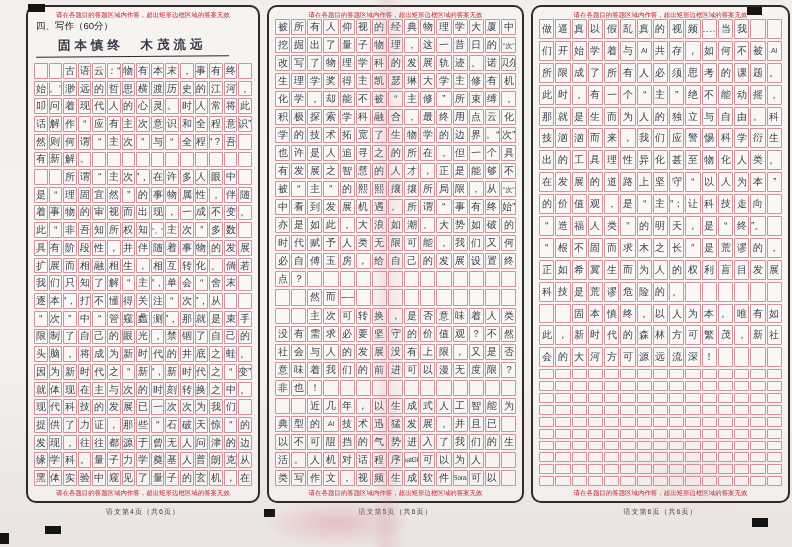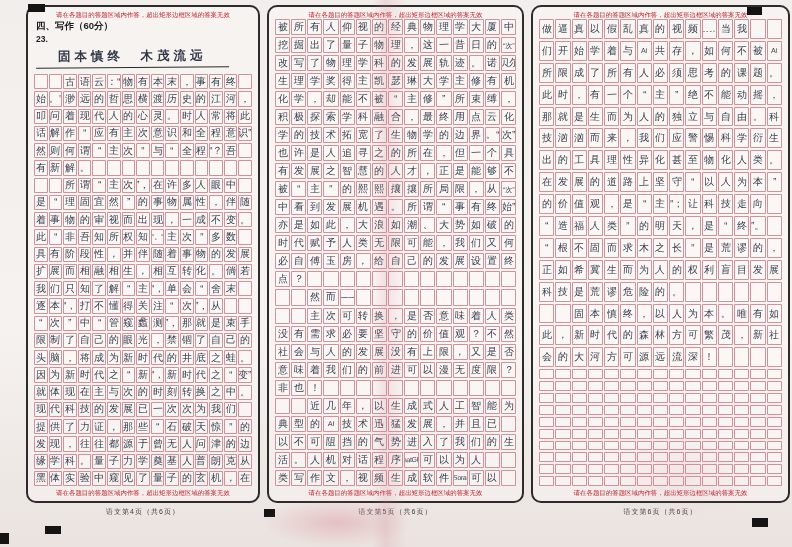--- a/index.html
+++ b/index.html
@@ -18,21 +18,21 @@
     padding:3px 6px 4px 6px;display:flex;flex-direction:column;
     background:rgba(255,253,251,0.35);
     box-sizing:border-box;
   }
   .warning{
     color:#c0202a;font-size:7px;line-height:9px;text-align:center;
     transform:scale(.92);white-space:nowrap;overflow:hidden;flex:0 0 auto;
   }
   .warning.bottom{margin-top:auto;}
   .p4head{flex:0 0 auto;padding:1px 2px 2px 2px;}
-  .sec{font-size:9.5px;font-weight:700;color:#1d1d1d;}
+  .sec{font-size:9.5px;font-weight:400;color:#1d1d1d;}
   .qno{font-size:8.5px;font-weight:700;color:#1d1d1d;margin-top:1px;}
   .titlewrap{margin:2px 0 4px 0;}
   .essay-title{
     display:inline-block;font-size:12.5px;font-weight:700;letter-spacing:4px;
     color:#333847;border-bottom:1.5px solid #2a2a2a;padding:0 22px 2px 22px;
     transform:rotate(-.4deg);
   }
   .grid{flex:1 1 auto;display:flex;flex-direction:column;gap:2px;min-height:0;margin-bottom:2px;}
   .row{flex:1 1 auto;display:flex;gap:1px;min-height:0;}
   .cell{
@@ -83,21 +83,20 @@
   <div class="mark m-bm"></div>
   <div class="mark m-br"></div>
 
   <div class="pages">
 
     <section class="page">
       <div class="sheet">
         <div class="warning">请在各题目的答题区域内作答，超出矩形边框区域的答案无效</div>
         <div class="p4head">
           <div class="sec">四、写作（60分）</div>
-          <div class="qno">23.</div>
           <div class="titlewrap">
             <span class="essay-title">固本慎终　木茂流远</span>
           </div>
         </div>
         <div class="grid">
             <div class="row">
               <div class="cell"></div>
               <div class="cell"></div>
               <div class="cell">
                 <span class="hw">古</span>

